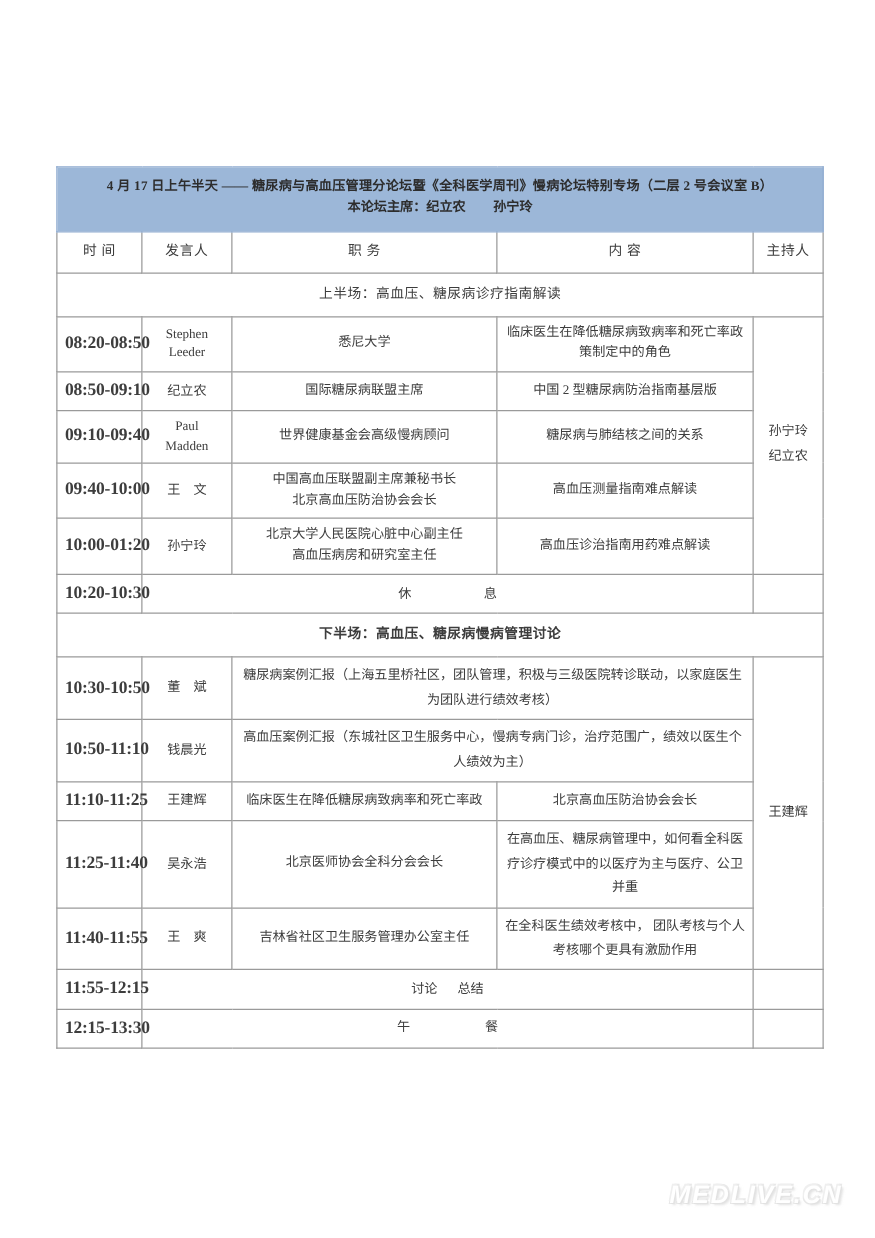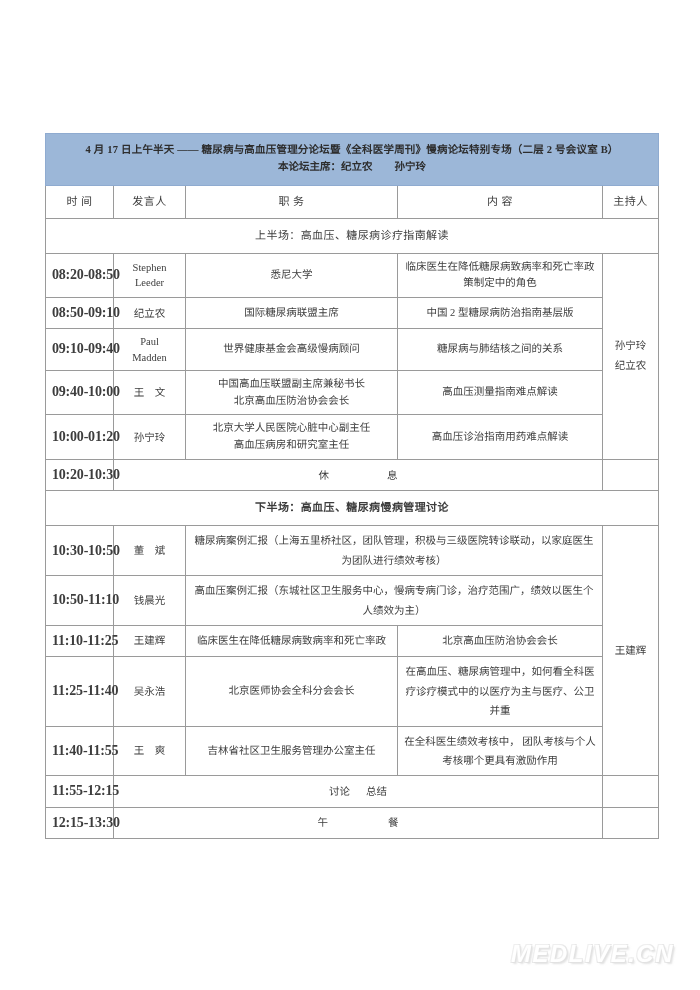--- a/index.html
+++ b/index.html
@@ -93,21 +93,21 @@
   .break-gap { display: inline-block; width: 58px; }
   .lunch-gap { display: inline-block; width: 60px; }
   .discuss-gap { display: inline-block; width: 16px; }
 
   
   .watermark {
     position: absolute;
     right: 26px;
     bottom: 22px;
     font-family: "Liberation Sans", sans-serif;
-    font-size: 24px;
+    font-size: 20px;
     font-weight: bold;
     font-style: italic;
     letter-spacing: 1.5px;
     color: #ffffff;
     text-shadow:
       1px 1px 0 #e2e2e2,
       -1px -1px 0 #efefef,
       1px -1px 0 #e8e8e8,
       -1px 1px 0 #e8e8e8,
       2px 2px 2px rgba(200,200,200,0.55);

